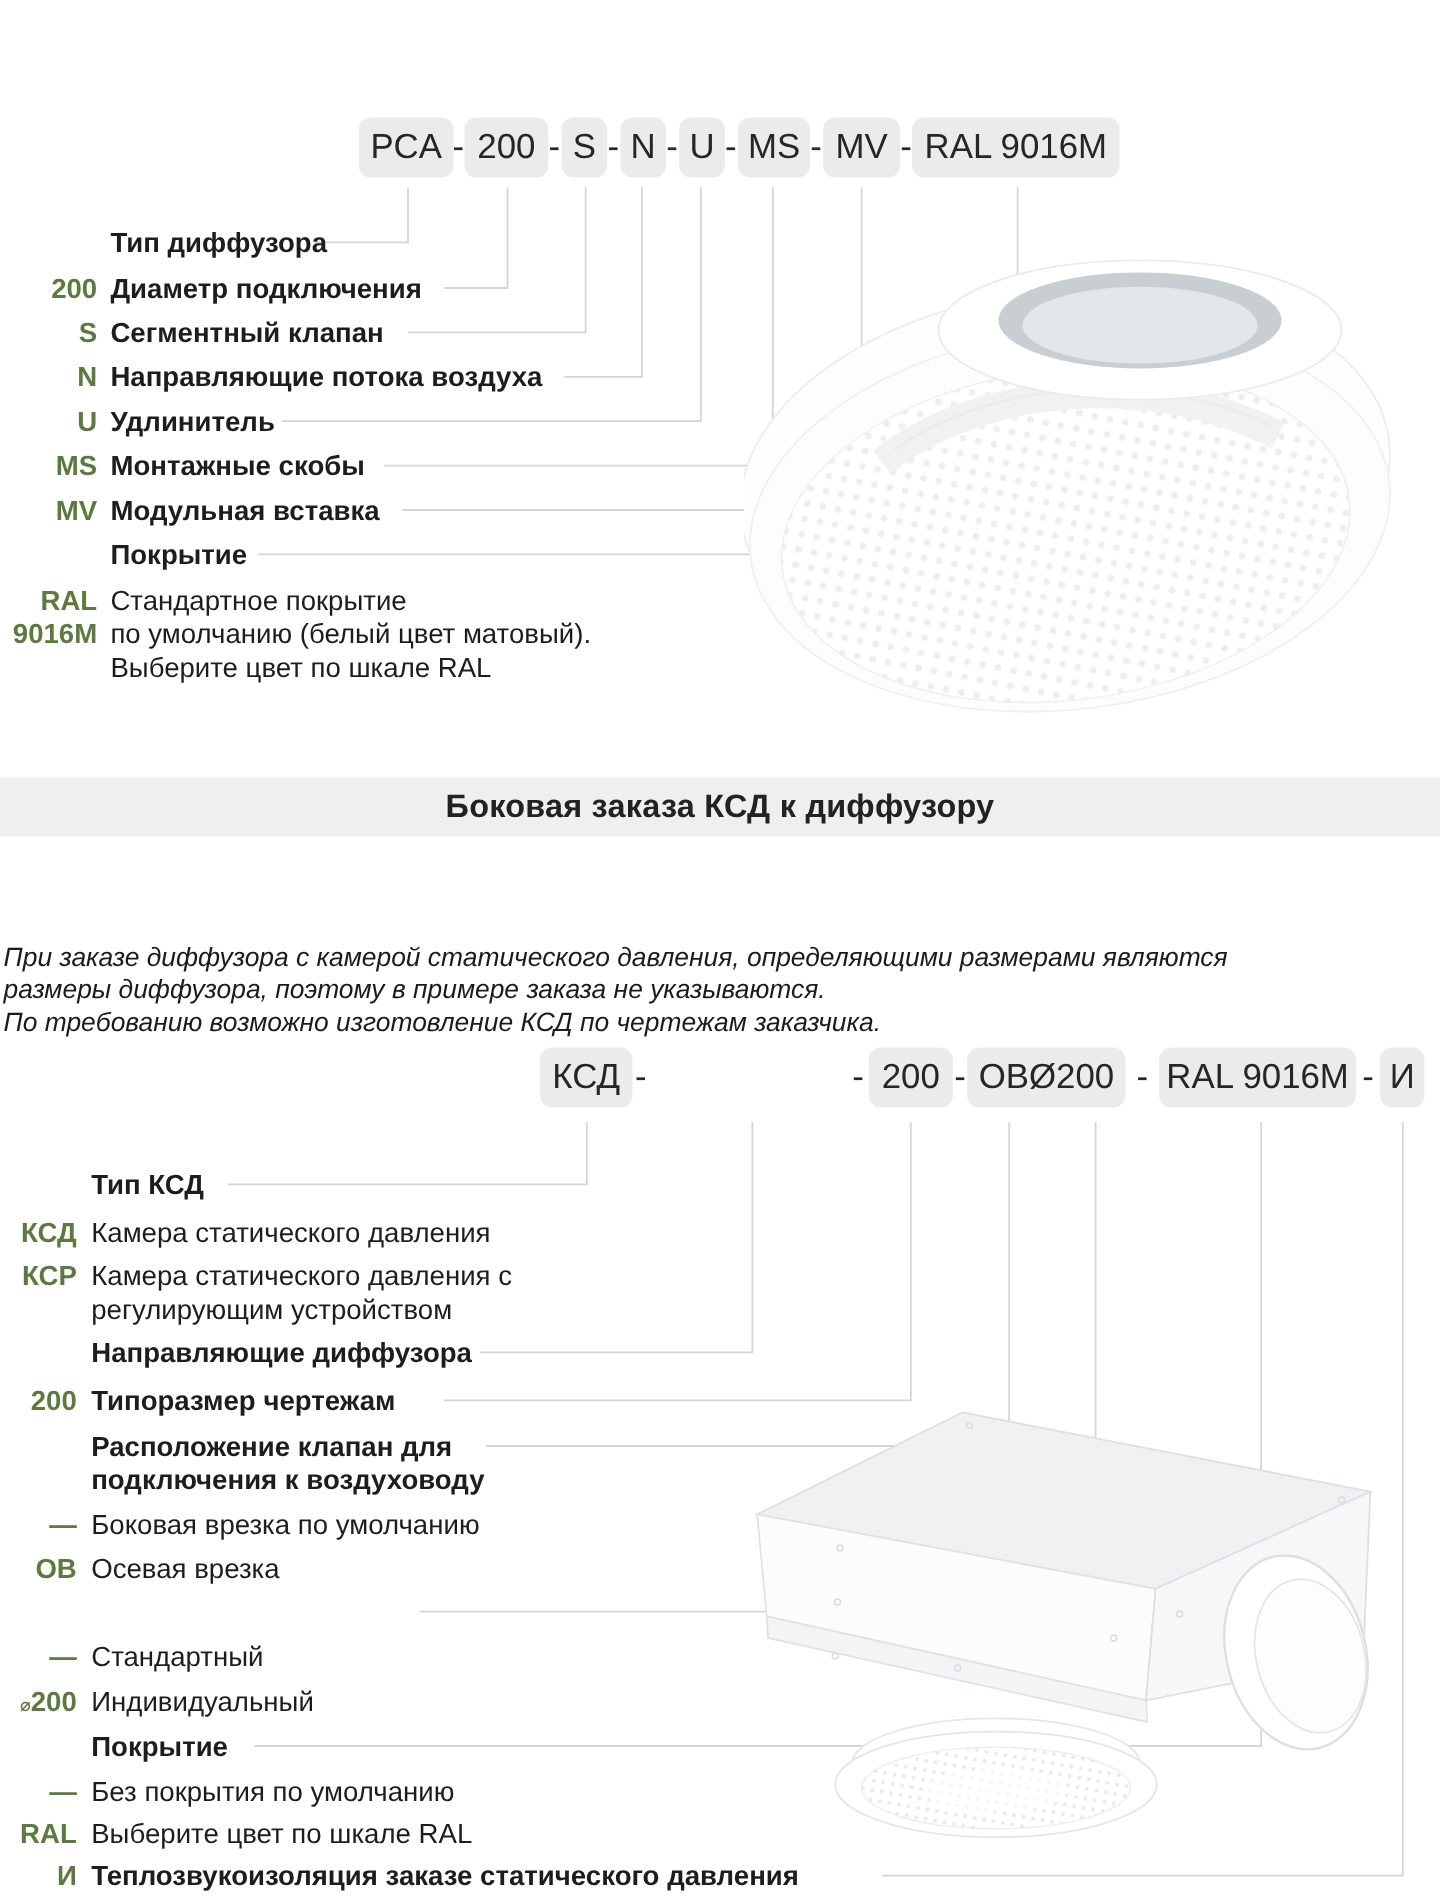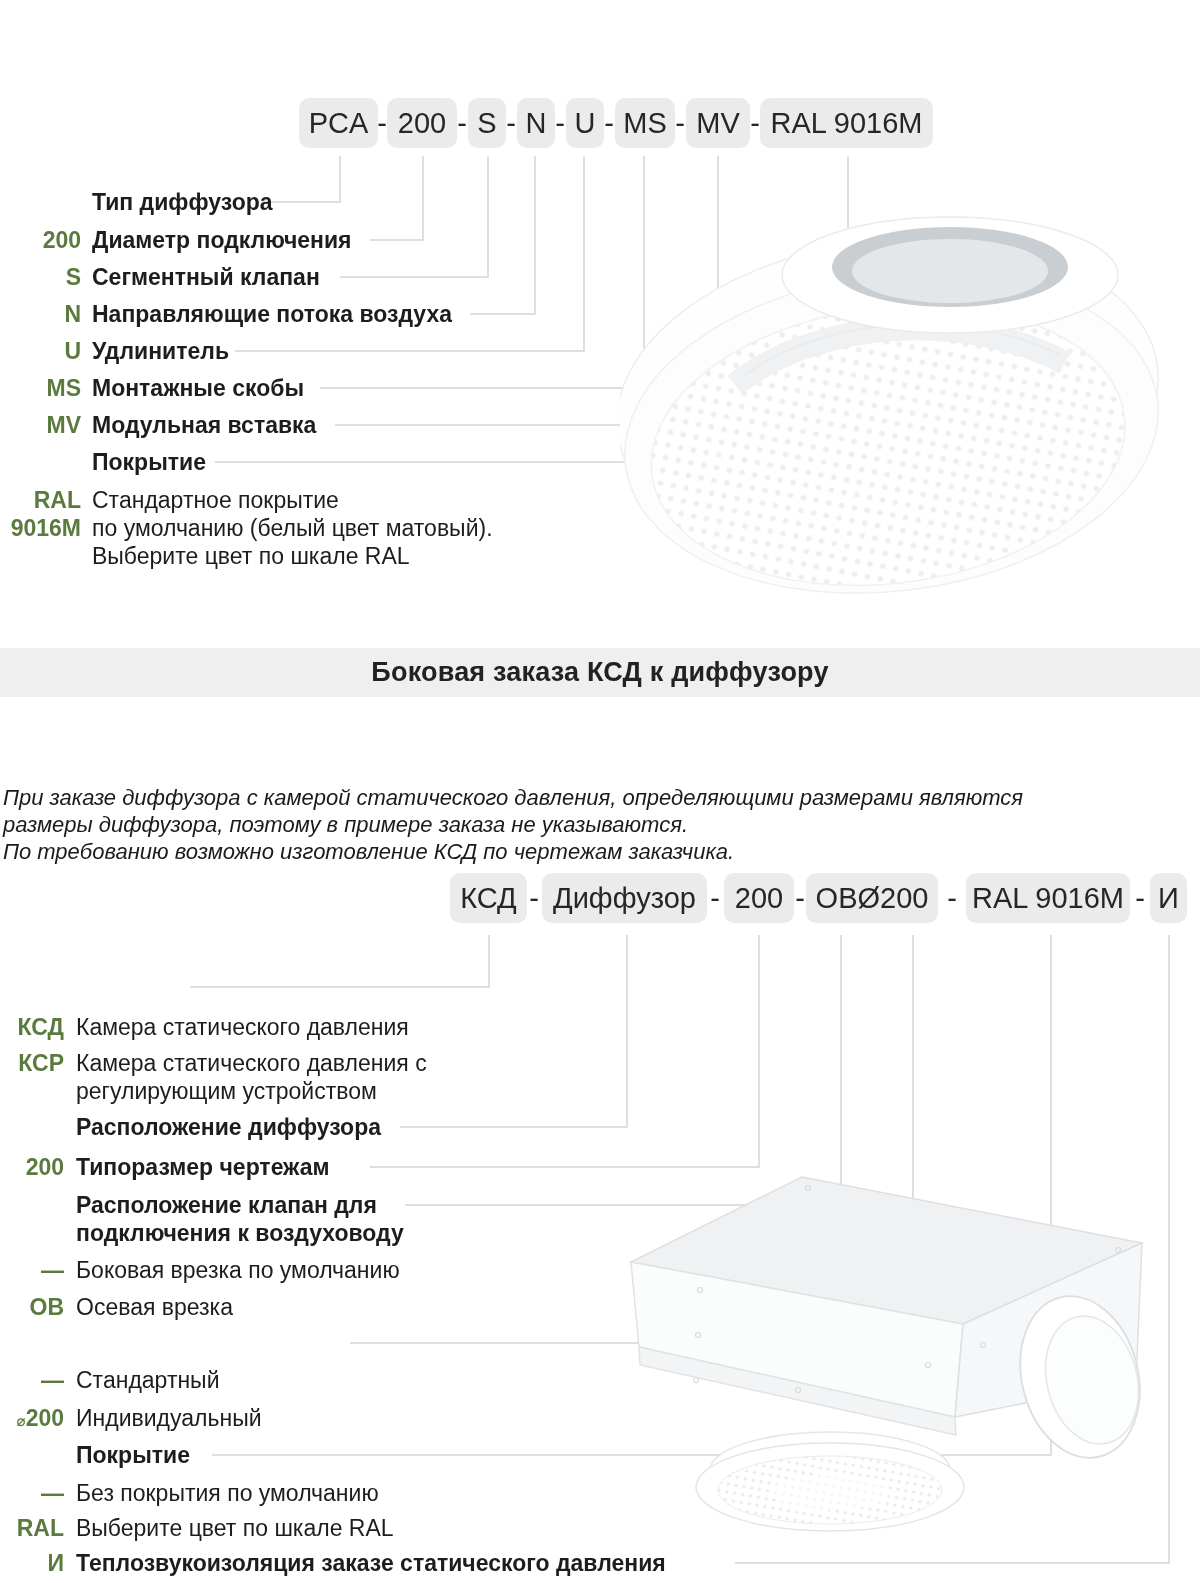--- a/index.html
+++ b/index.html
@@ -169,42 +169,45 @@
   <div class="banner" style="top:648px">
     <span class="t">Боковая заказа КСД к диффузору</span>
   </div>
 
   <div class="intro">При заказе диффузора с камерой статического давления, определяющими размерами являются
 размеры диффузора, поэтому в примере заказа не указываются.
 По требованию возможно изготовление КСД по чертежам заказчика.</div>
 
   <div class="codebox" style="left:450px;top:873px;width:77px">КСД</div>
   <span class="dash" style="left:534px;top:873px">-</span>
-  <div class="codebox" style="left:542px;top:873px;width:165px">Диффузор</div>
   <span class="dash" style="left:715px;top:873px">-</span>
   <div class="codebox" style="left:724px;top:873px;width:70px">200</div>
   <span class="dash" style="left:800px;top:873px">-</span>
   <div class="codebox" style="left:806px;top:873px;width:132px">ОВØ200</div>
   <span class="dash" style="left:952px;top:873px">-</span>
   <div class="codebox" style="left:966px;top:873px;width:164px">RAL 9016M</div>
   <span class="dash" style="left:1140px;top:873px">-</span>
   <div class="codebox" style="left:1150px;top:873px;width:37px">И</div>
 
+  <div class="lrow s2r b" style="top:973px">
+    <span class="lbl"></span>
+    <span class="txt">Тип КСД</span>
+  </div>
   <div class="lrow s2r" style="top:1013px">
     <span class="lbl">КСД</span>
     <span class="txt">Камера статического давления</span>
   </div>
   <div class="lrow s2r" style="top:1049px">
     <span class="lbl">КСР</span>
     <span class="txt">Камера статического давления с
 регулирующим устройством</span>
   </div>
   <div class="lrow s2r b" style="top:1113px">
     <span class="lbl"></span>
-    <span class="txt">Расположение диффузора</span>
+    <span class="txt">Направляющие диффузора</span>
   </div>
   <div class="lrow s2r b" style="top:1153px">
     <span class="lbl">200</span>
     <span class="txt">Типоразмер чертежам</span>
   </div>
   <div class="lrow s2r b" style="top:1191px">
     <span class="lbl"></span>
     <span class="txt">Расположение клапан для
 подключения к воздуховоду</span>
   </div>

